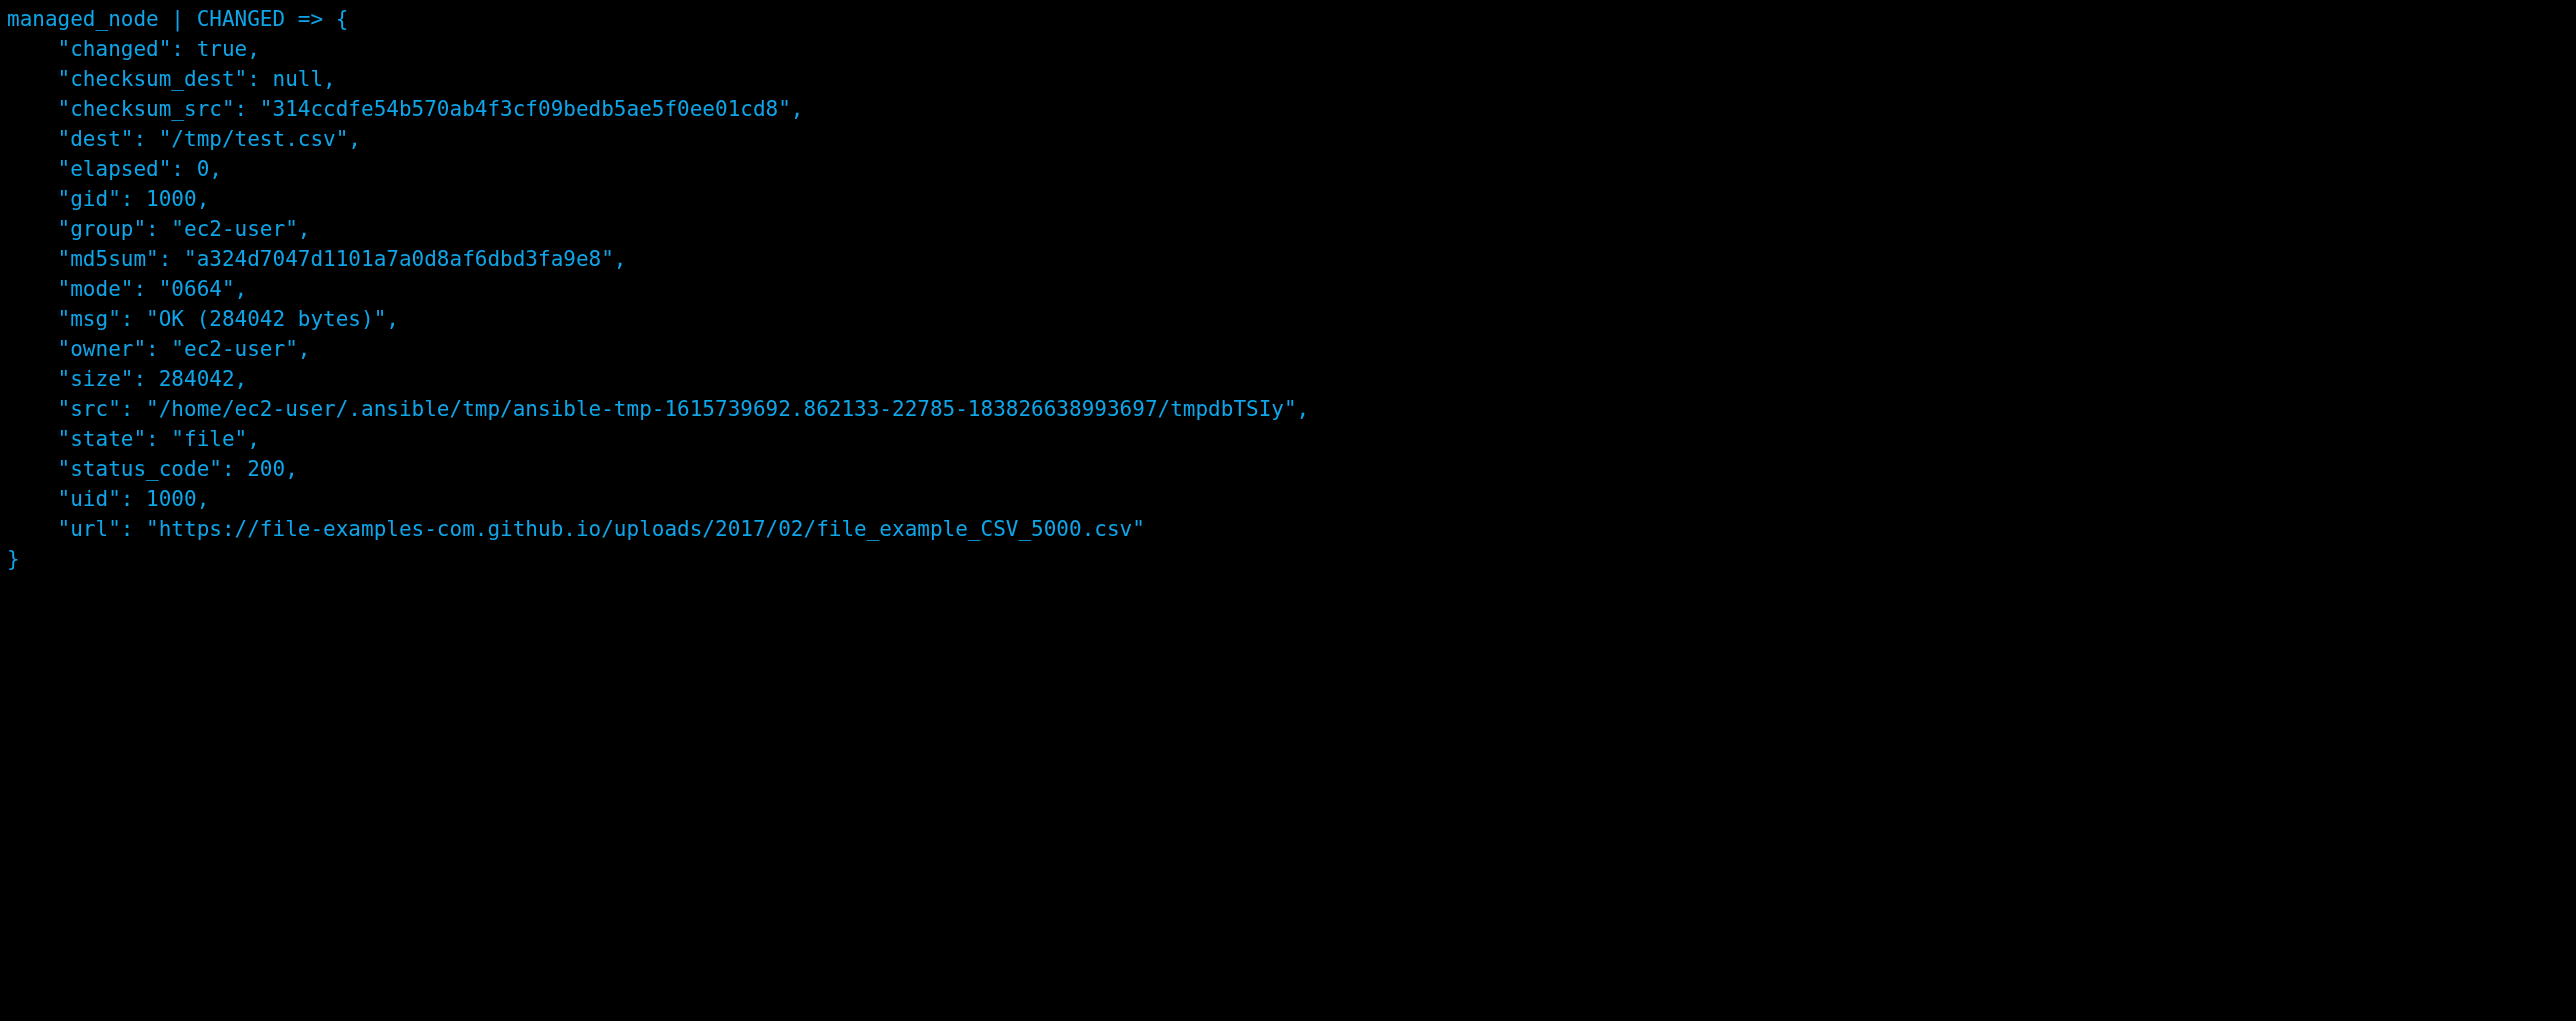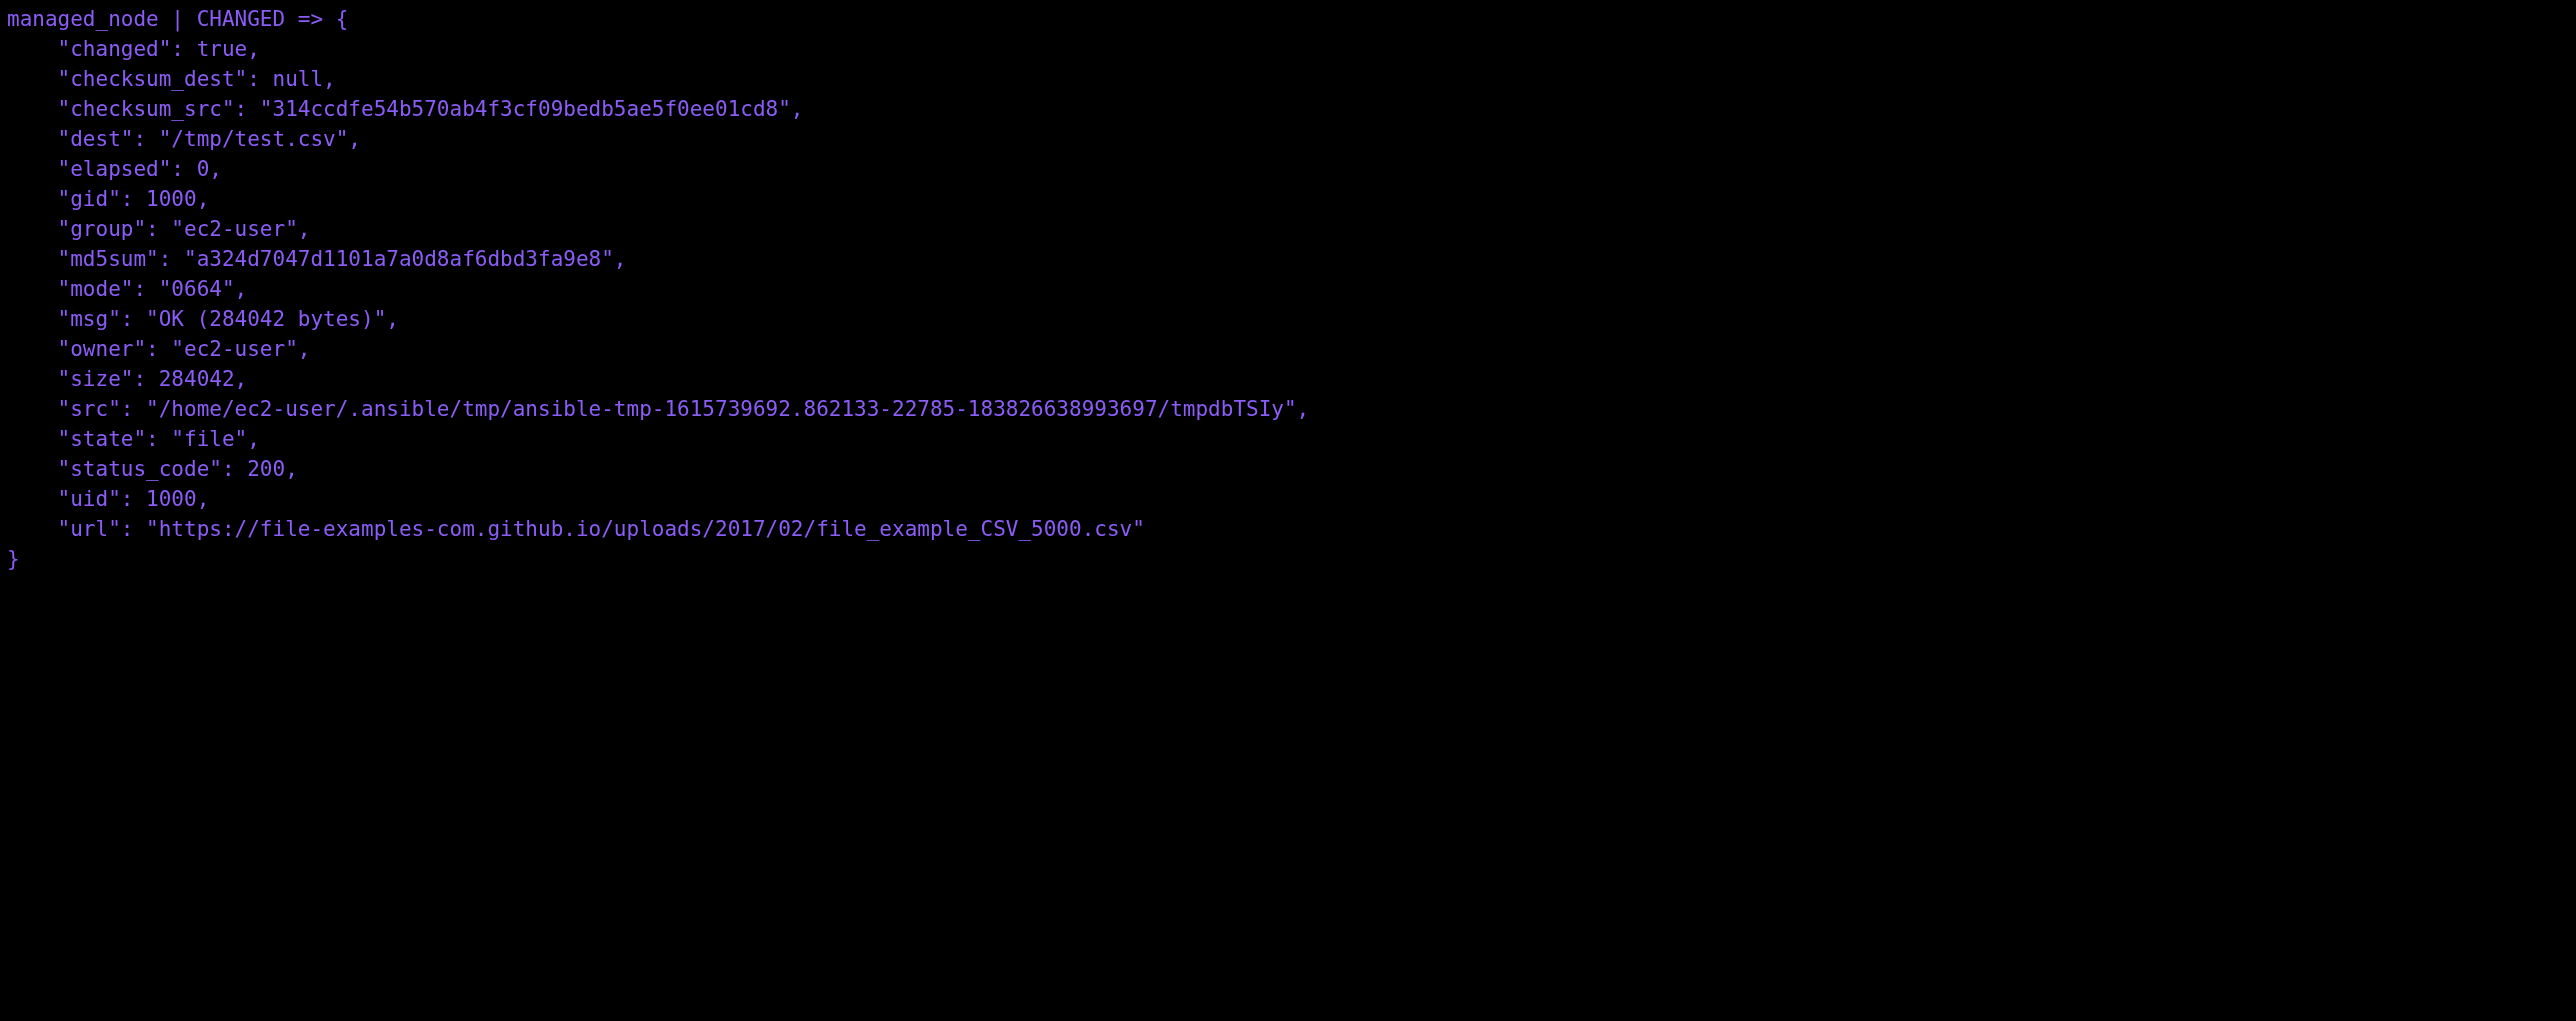--- a/index.html
+++ b/index.html
@@ -12,21 +12,21 @@
     font-size: 21px;
     line-height: 30px;
     color: #f0e000;
     overflow: hidden;
   }
   pre.terminal {
     margin: 0;
     padding: 3.5px 7px;
     white-space: pre;
     font-family: inherit;
-    color: #8b5cf6;
+    color: #0ea5e9;
   }
 </style>
 </head>
 <body>
 
 <pre class="terminal"><span><span>managed_node</span><span> | </span><span>CHANGED</span><span> =&gt; {</span></span>
 <span id="lines">    "changed": true,
     "checksum_dest": null,
     "checksum_src": "314ccdfe54b570ab4f3cf09bedb5ae5f0ee01cd8",
     "dest": "/tmp/test.csv",

